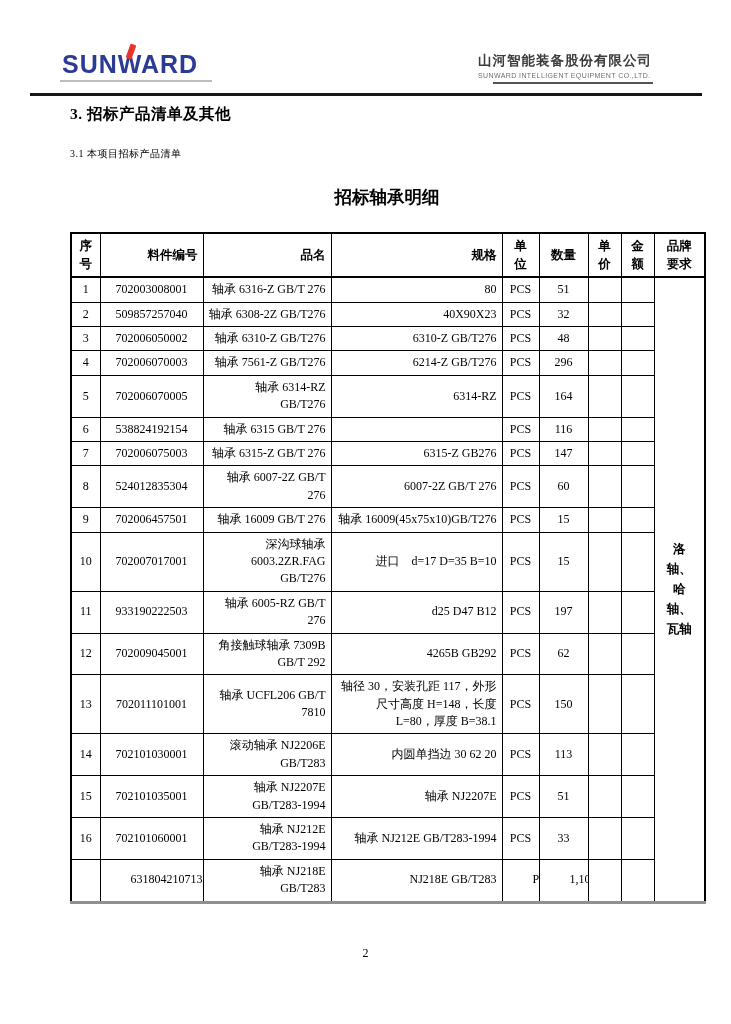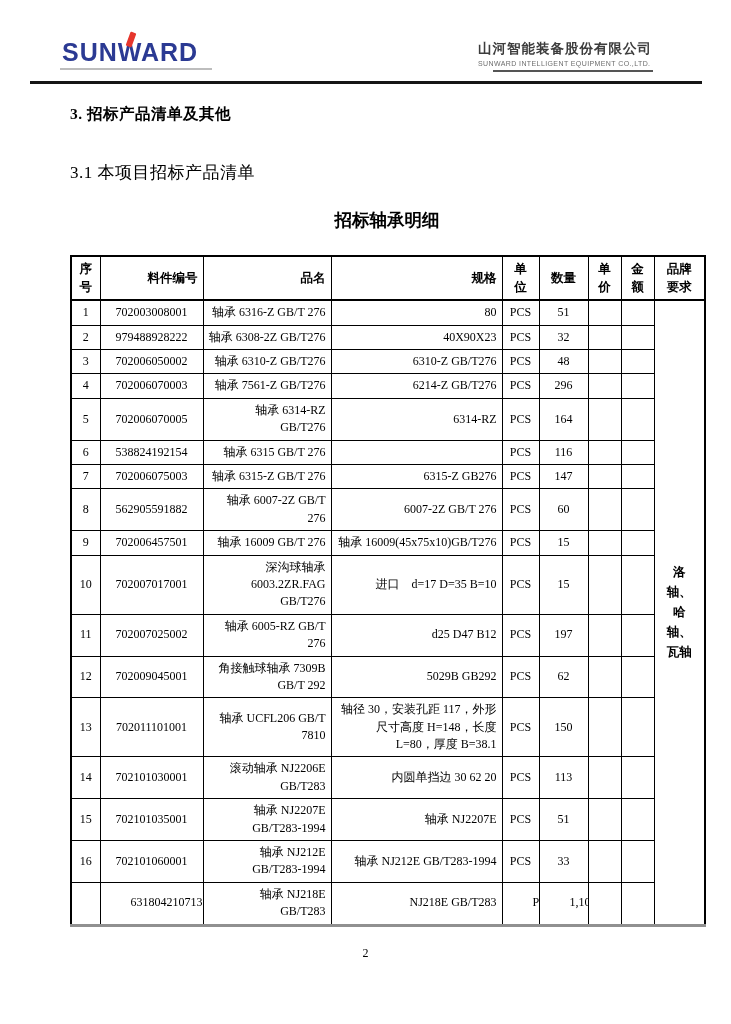--- a/index.html
+++ b/index.html
@@ -6,21 +6,21 @@
   html, body { background: #ffffff; }
   body {
     width: 731px; height: 1024px;
     position: relative;
     font-family: "Liberation Serif", "DejaVu Serif", serif;
     color: #000;
     overflow: hidden;
   }
 
   
-  .page-header { position: absolute; top: 4px; left: 0; width: 731px; height: 84px; padding-left: 12px; }
+  .page-header { position: absolute; top: 16px; left: 0; width: 731px; height: 84px; padding-left: 12px; }
   .logo {
     position: absolute; left: 62px; top: 34px;
     font-family: "Liberation Sans", "DejaVu Sans", sans-serif;
     font-weight: bold; font-size: 25px; letter-spacing: 1px;
     color: #2b3a93;
   }
   .logo-mark {
     position: absolute; left: 66px; top: -6px;
     width: 6px; height: 15px;
     background: #e6362c;
@@ -45,21 +45,21 @@
     width: 160px; height: 2px; background: #555;
   }
   .header-rule {
     position: absolute; left: 30px; top: 77px;
     width: 672px; height: 3px; background: #161616;
   }
 
   
   .content { position: absolute; top: 98px; left: 70px; width: 548px; }
   .section-heading { font-size: 15.5px; font-weight: bold; margin-top: 6px; letter-spacing: 0.5px; }
-  .subsection-heading { font-size: 17px; font-weight: normal; margin-top: 36px; letter-spacing: 0.5px; }
+  .subsection-heading { font-size: 10px; font-weight: normal; margin-top: 22px; letter-spacing: 0.5px; }
   .table-title { font-size: 17.5px; font-weight: bold; text-align: center; margin-top: 24px; margin-bottom: 23px; width: 634px; }
 
   
   table.bearing-table {
     border-collapse: collapse; table-layout: fixed;
     width: 634px; font-size: 12px;
     border: 2px solid #000;
   }
   .bearing-table th, .bearing-table td {
     border: 1px solid #000;
@@ -156,21 +156,21 @@
           <td class="c"></td>
           <td class="c"></td>
           <td rowspan="17" class="c brand">洛
 轴、
 哈
 轴、
 瓦轴</td>
         </tr>
         <tr>
           <td class="c">2</td>
-          <td class="c">979488928222</td>
+          <td class="c">509857257040</td>
           <td class="l">轴承 6308-2Z GB/T276</td>
           <td class="l">40X90X23</td>
           <td class="c">PCS</td>
           <td class="c">32</td>
           <td class="c"></td>
           <td class="c"></td>
         </tr>
         <tr>
           <td class="c">3</td>
           <td class="c">702006050002</td>
@@ -216,21 +216,21 @@
           <td class="c">702006075003</td>
           <td class="l">轴承 6315-Z GB/T 276</td>
           <td class="l">6315-Z GB276</td>
           <td class="c">PCS</td>
           <td class="c">147</td>
           <td class="c"></td>
           <td class="c"></td>
         </tr>
         <tr>
           <td class="c">8</td>
-          <td class="c">562905591882</td>
+          <td class="c">524012835304</td>
           <td class="l">轴承 6007-2Z GB/T 276</td>
           <td class="l">6007-2Z GB/T 276</td>
           <td class="c">PCS</td>
           <td class="c">60</td>
           <td class="c"></td>
           <td class="c"></td>
         </tr>
         <tr>
           <td class="c">9</td>
           <td class="c">702006457501</td>
@@ -246,33 +246,33 @@
           <td class="c">702007017001</td>
           <td class="l">深沟球轴承 6003.2ZR.FAG GB/T276</td>
           <td class="l">进口　d=17 D=35 B=10</td>
           <td class="c">PCS</td>
           <td class="c">15</td>
           <td class="c"></td>
           <td class="c"></td>
         </tr>
         <tr>
           <td class="c">11</td>
-          <td class="c">702007025002</td>
+          <td class="c">933190222503</td>
           <td class="l">轴承 6005-RZ GB/T 276</td>
           <td class="l">d25 D47 B12</td>
           <td class="c">PCS</td>
           <td class="c">197</td>
           <td class="c"></td>
           <td class="c"></td>
         </tr>
         <tr>
           <td class="c">12</td>
           <td class="c">702009045001</td>
           <td class="l">角接触球轴承 7309B GB/T 292</td>
-          <td class="l">5029B GB292</td>
+          <td class="l">4265B GB292</td>
           <td class="c">PCS</td>
           <td class="c">62</td>
           <td class="c"></td>
           <td class="c"></td>
         </tr>
         <tr>
           <td class="c">13</td>
           <td class="c">702011101001</td>
           <td class="l">轴承 UCFL206 GB/T 7810</td>
           <td class="l">轴径 30，安装孔距 117，外形尺寸高度 H=148，长度 L=80，厚度 B=38.1</td>

